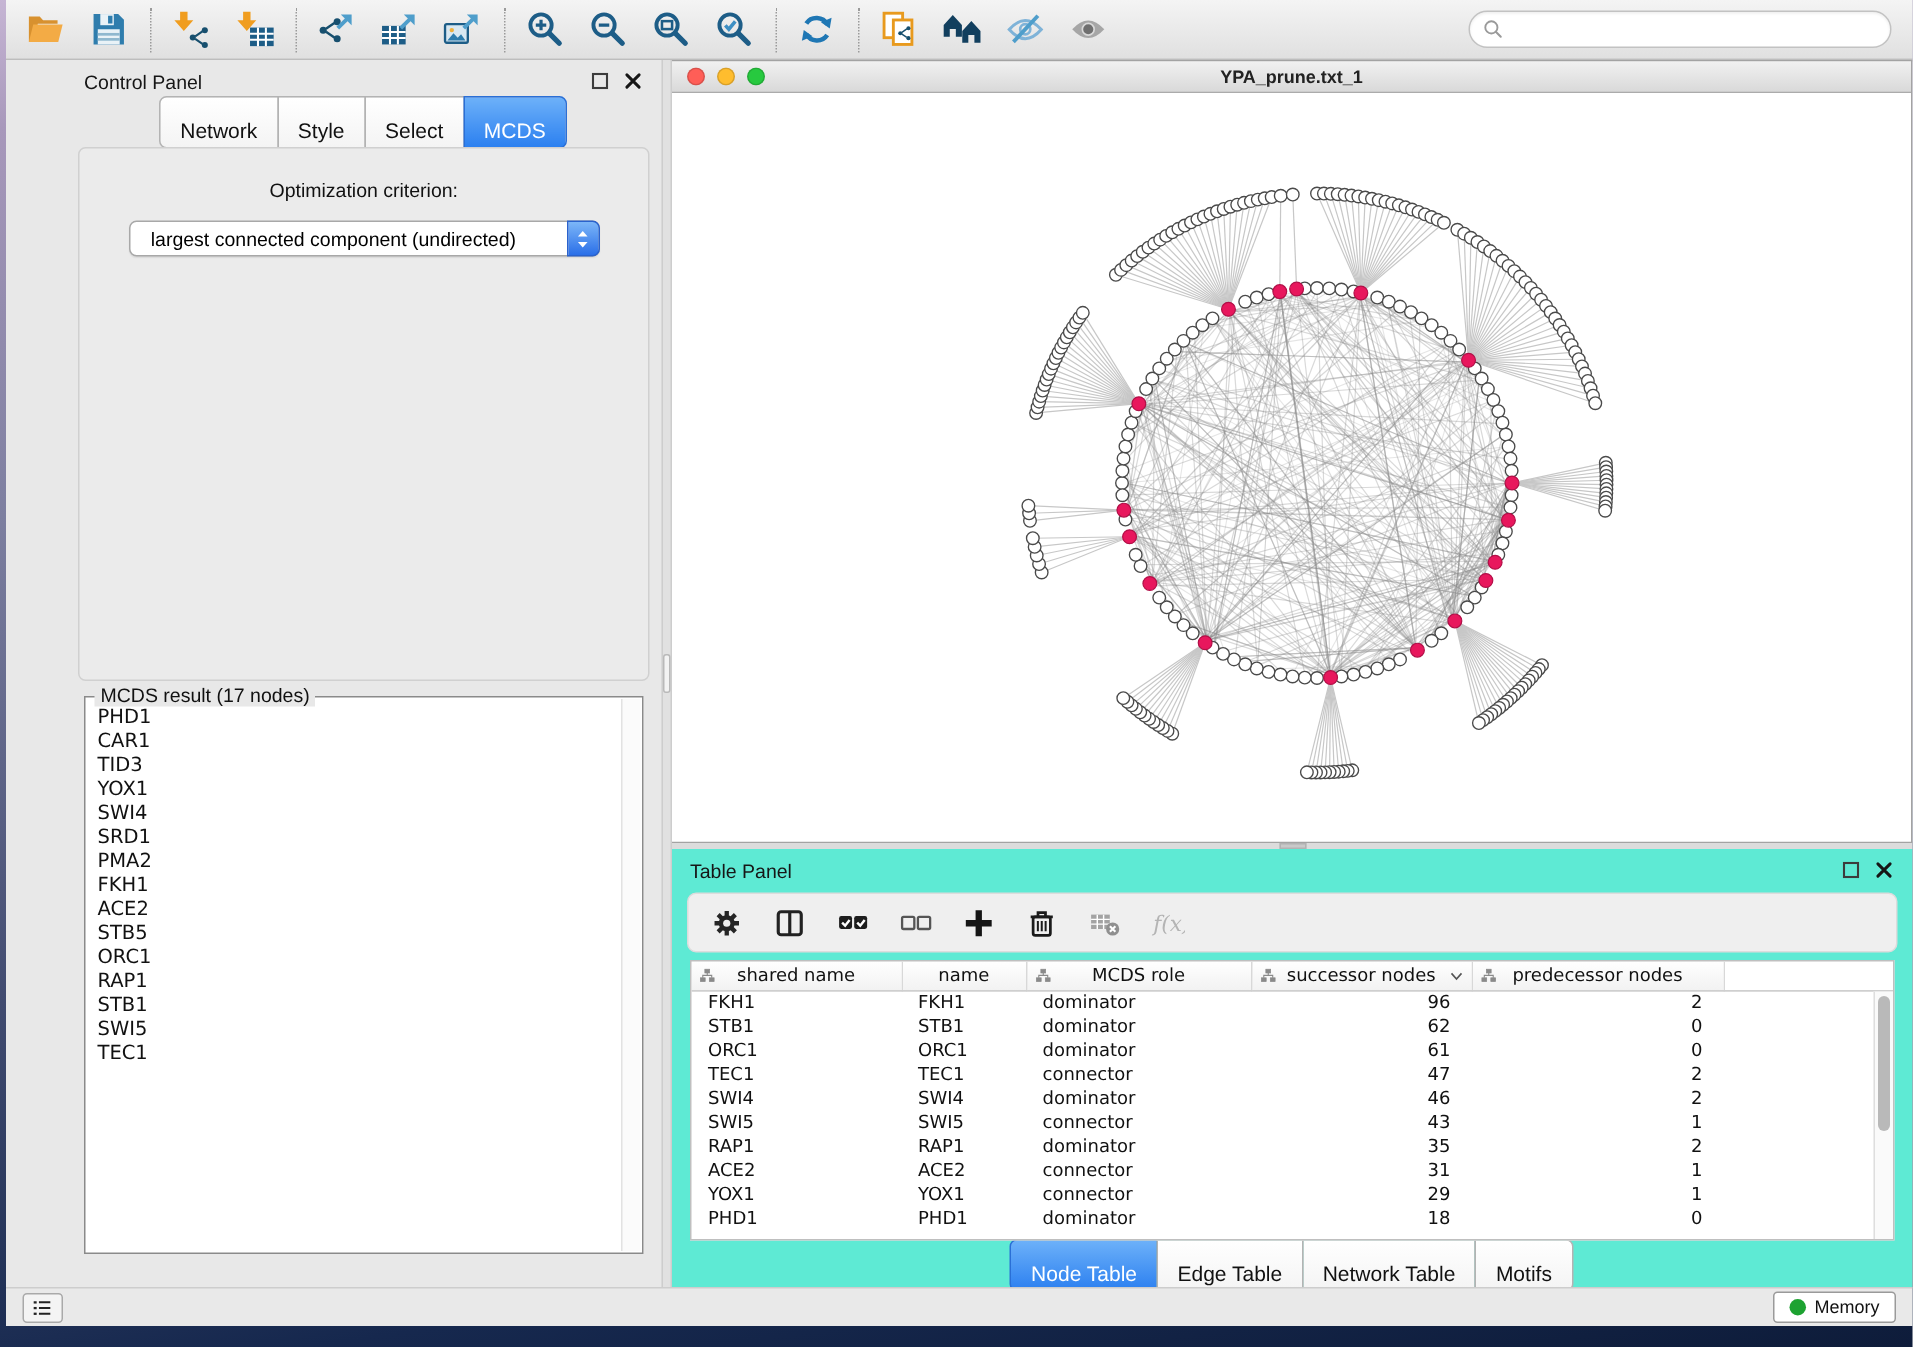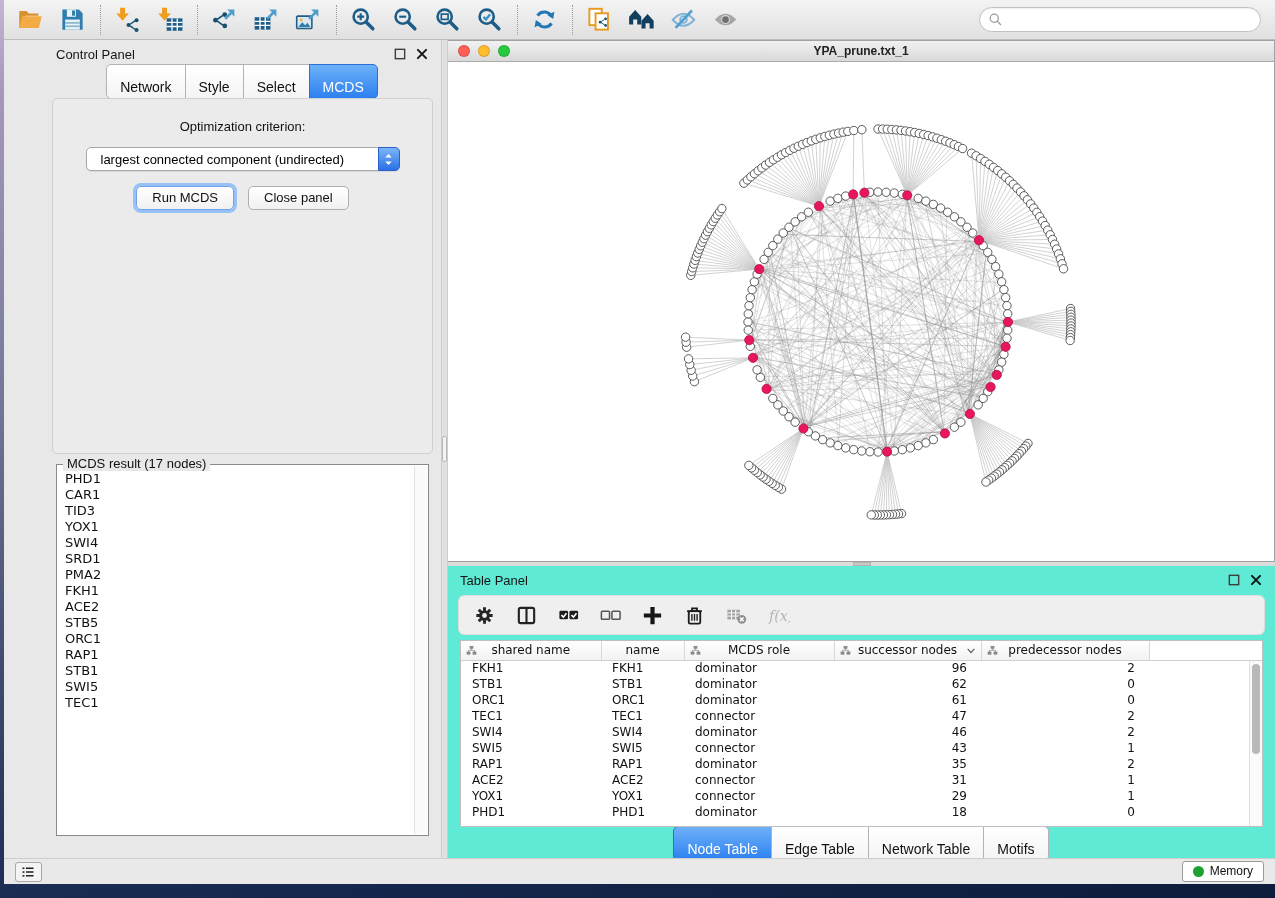--- a/index.html
+++ b/index.html
@@ -287,24 +287,20 @@
       <div class="cp-boxA">
         <div class="opt-label">Optimization criterion:</div>
         <div class="combo">
           <span>largest connected component (undirected)</span>
           <span class="combo-step">
             <svg width="9" height="13" viewBox="0 0 9 13">
                 <path d="M4.5 1l3.2 3.6H1.3z" fill="#fff"></path>
                 <path d="M4.5 12L1.3 8.4h6.4z" fill="#fff"></path>
               </svg>
           </span>
-        </div>
-        <div class="btn-row">
-          <button class="pbtn focusring">Run MCDS</button>
-          <button class="pbtn">Close panel</button>
         </div>
       </div>
 
       <div class="result-box">
         <span class="result-title">MCDS result (17 nodes)</span>
         <div class="result-list" id="resultList">
             <div>PHD1</div>
             <div>CAR1</div>
             <div>TID3</div>
             <div>YOX1</div>

